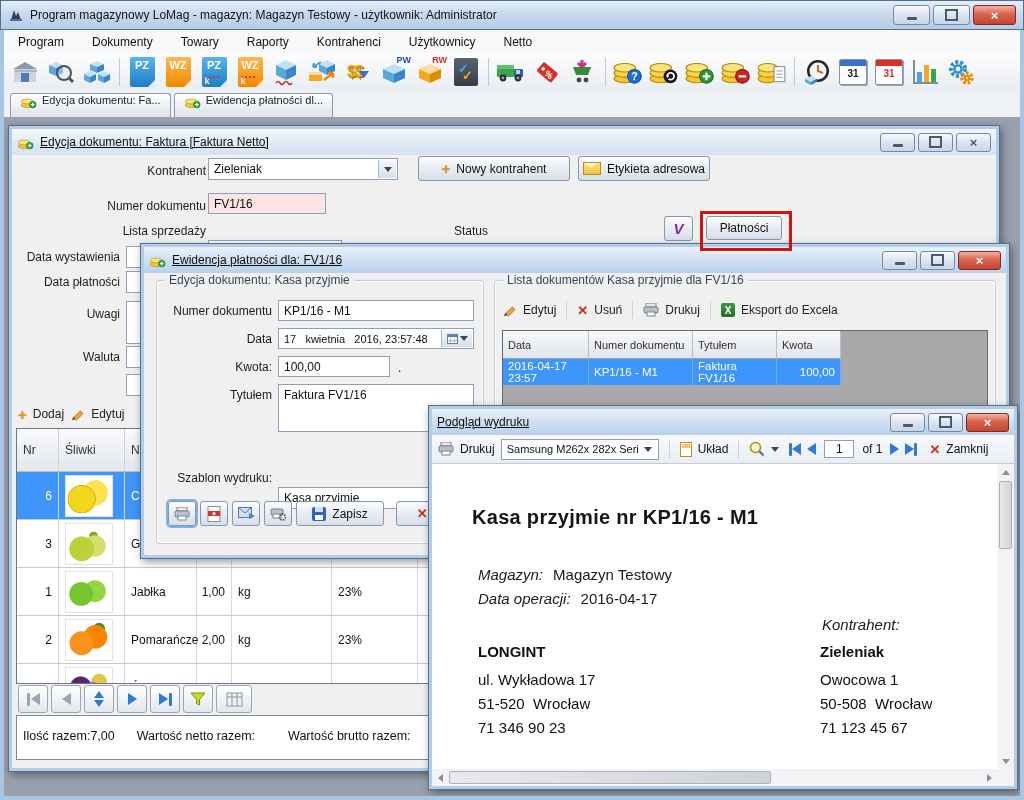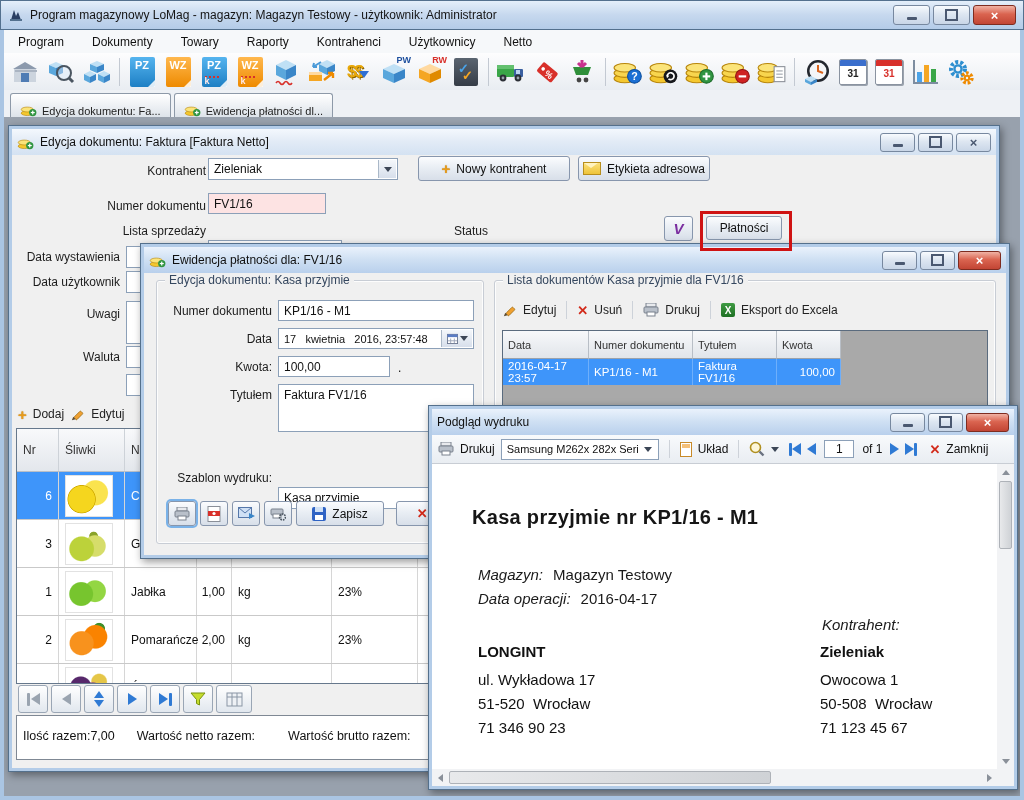--- a/index.html
+++ b/index.html
@@ -25,35 +25,35 @@
   .menubar{position:absolute;left:4px;right:4px;top:30px;height:23px;background:#f6f8fa;
     display:flex;align-items:center;border-bottom:1px solid #e0e4e9;}
   .mitem{padding:3px 14px;font-size:12px;color:#111;}
   .main-toolbar{position:absolute;left:4px;right:4px;top:53px;height:37px;
     background:linear-gradient(#fdfdfe,#e9edf2);border-bottom:1px solid #c9ced6;
     display:flex;align-items:center;padding:0 4px;gap:2px;}
   .tbi{width:34px;height:32px;display:flex;align-items:center;justify-content:center;position:relative;}
   .sep{width:1px;height:28px;background:#c3c9d2;margin:0 3px;}
   .tabsbar{position:absolute;left:4px;right:4px;top:90px;height:27px;background:#eef1f5;
     display:flex;align-items:flex-end;padding-left:6px;gap:3px;border-bottom:1px solid #8d99a8;}
-  .tab{height:23px;display:flex;align-items:flex-end;gap:5px;padding:0 9px;
+  .tab{height:23px;display:flex;align-items:flex-start;gap:5px;padding:0 9px;
     border:1px solid #8d99a8;border-bottom:none;border-radius:3px 3px 0 0;
     background:linear-gradient(#ffffff,#dde3ea);font-size:11px;color:#222;margin-top:20px;}
   .mdi{position:absolute;left:4px;right:4px;top:117px;bottom:4px;background:#98a1ad;}
   .main-frame{position:absolute;left:0;right:0;top:30px;bottom:0;border:4px solid #aac5e3;border-top:none;pointer-events:none;z-index:50;}
 
   
   .win{position:absolute;background:#f0f0f0;box-shadow:2px 3px 8px rgba(0,0,0,.4);}
   .win .frame{position:absolute;inset:0;border:1px solid #54708c;pointer-events:none;z-index:6;}
   .win .frame::after{content:"";position:absolute;inset:0;border:3px solid #b3cce8;}
   .tbar{position:absolute;left:4px;top:4px;right:4px;height:26px;
     background:linear-gradient(#eaf2fc,#cfe0f3 48%,#b9d0ec);
     display:flex;align-items:center;gap:6px;padding:0 5px;z-index:5;}
   .tbar.pale{background:linear-gradient(#f4f8fd,#e2ebf6 48%,#d4e2f2);}
-  .gtext{font-size:12px;color:#101010;}
+  .gtext{font-size:12px;color:#101010;text-decoration:underline;}
 
   
   .lbl{font-size:12px;color:#1c1c1c;text-align:right;}
   .field{background:#fff;border:1px solid #8ca0b8;font-size:12px;display:flex;align-items:center;padding:0 5px;box-sizing:border-box;}
   .field.pink{background:#fde3e3;}
   .combo{position:relative;background:#fff;border:1px solid #8ca0b8;font-size:12px;display:flex;align-items:center;padding:0 20px 0 5px;box-sizing:border-box;}
   .dd{position:absolute;right:1px;top:1px;bottom:1px;width:17px;
     background:linear-gradient(#f4f7fb,#d7dfeb);border-left:1px solid #aab8c8;
     display:flex;align-items:center;justify-content:center;}
   .caret{width:0;height:0;border:4px solid transparent;border-top:5px solid #3c4656;margin-top:5px;}
@@ -493,21 +493,21 @@
     </div>
     <div class="abs btn" style="left:656px;top:91px;width:29px;height:25px;">
       <span class="vbtn">V</span>
     </div>
     <div class="abs btn" style="left:698px;top:91px;width:76px;height:24px;">
       <span>Płatności</span>
     </div>
 
     <div class="abs lbl" style="left:0px;top:125px;width:112px;">Data wystawienia</div>
     <div class="abs field" style="left:118px;top:121px;width:216px;height:22px;"></div>
-    <div class="abs lbl" style="left:0px;top:150px;width:112px;">Data użytkownik</div>
+    <div class="abs lbl" style="left:0px;top:150px;width:112px;">Data płatności</div>
     <div class="abs field" style="left:118px;top:146px;width:216px;height:22px;"></div>
     <div class="abs lbl" style="left:0px;top:182px;width:112px;">Uwagi</div>
     <div class="abs field" style="left:118px;top:176px;width:292px;height:43px;align-items:flex-start;"></div>
     <div class="abs lbl" style="left:0px;top:225px;width:112px;">Waluta</div>
     <div class="abs field" style="left:118px;top:221px;width:152px;height:22px;"></div>
     <div class="abs field" style="left:118px;top:249px;width:152px;height:22px;"></div>
 
     <div class="abs minitb" style="left:10px;top:278px;height:22px;">
       <span class="plus-o">+</span>
       <span>Dodaj</span>

